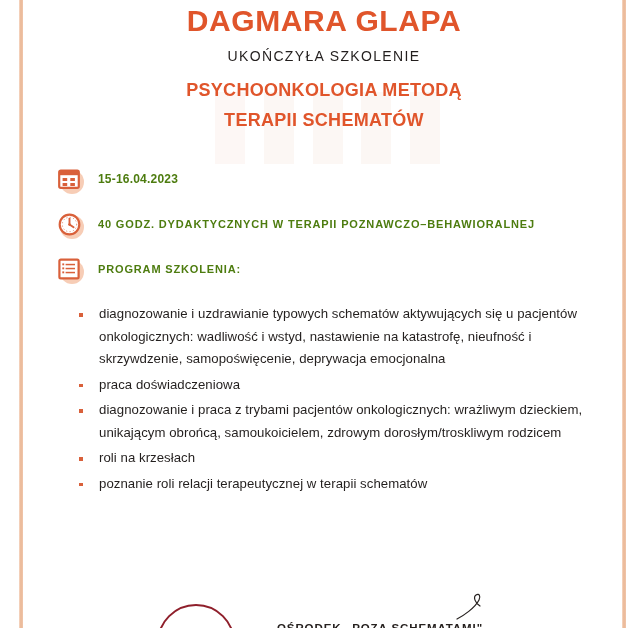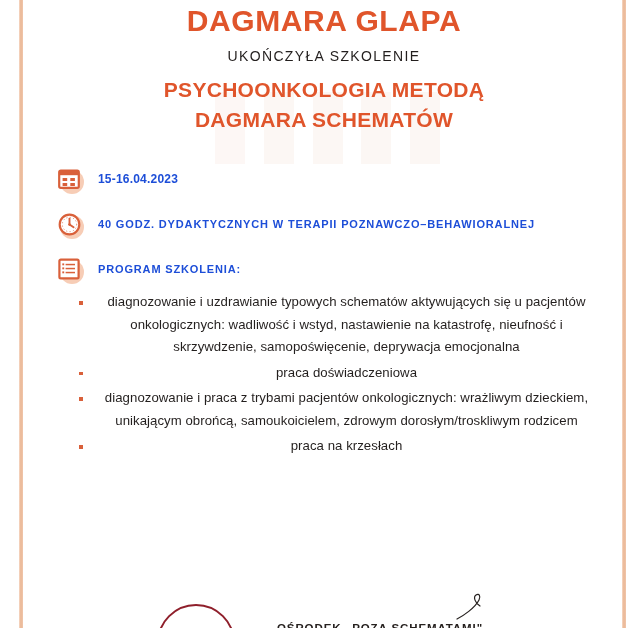--- a/index.html
+++ b/index.html
@@ -80,21 +80,21 @@
     font-size: 14px;
     line-height: 14px;
     letter-spacing: 1.35px;
     color: #231f1e;
     font-weight: 400;
   }
 
   .course-title {
     margin: 12px 0 0 0;
     text-align: center;
-    font-size: 21px;
+    font-size: 18px;
     line-height: 30px;
     font-weight: bold;
     letter-spacing: 0.3px;
     color: #e0552b;
   }
   .course-title .line { display: block; }
 
   
   .meta-rows { margin-top: 28px; }
 
@@ -129,31 +129,30 @@
     position: relative;
     z-index: 2;
     display: block;
   }
 
   .meta-text {
     font-size: 11px;
     line-height: 15px;
     font-weight: bold;
     letter-spacing: 0.85px;
-    color: #1d4ed8;
+    color: #4d7c0f;
     white-space: nowrap;
   }
   .meta-text.date { letter-spacing: 0.2px; font-size: 12px; }
 
   
   .program-list {
     list-style: none;
-    margin: 6px 0 0 0;
+    margin: 18px 0 0 0;
     padding: 0 0 0 22px;
-    text-align: center;
   }
   .program-list li {
     position: relative;
     padding-left: 23px;
     margin-bottom: 3px;
     font-size: 13.2px;
     line-height: 22.5px;
     color: #231f1e;
     letter-spacing: 0.05px;
   }
@@ -236,21 +235,21 @@
   </div>
 
   <div class="content">
 
     <h1 class="recipient-name">DAGMARA GLAPA</h1>
 
     <p class="completion-line">UKOŃCZYŁA SZKOLENIE</p>
 
     <h2 class="course-title">
       <span class="line">PSYCHOONKOLOGIA METODĄ</span>
-      <span class="line">DAGMARA SCHEMATÓW</span>
+      <span class="line">TERAPII SCHEMATÓW</span>
     </h2>
 
     <div class="meta-rows">
 
       <div class="meta-row">
         <span class="meta-icon">
           <span class="disc"></span>
           <svg width="22" height="22" viewBox="0 0 22 22">
             <rect x="1.2" y="2.6" width="19.6" height="17.2" rx="1.6" fill="#ffffff" stroke="#d9603a" stroke-width="2.2"></rect>
             <rect x="1.2" y="2.6" width="19.6" height="4.6" fill="#d9603a"></rect>
@@ -292,21 +291,22 @@
         </span>
         <span class="meta-text">PROGRAM SZKOLENIA:</span>
       </div>
 
     </div>
 
     <ul class="program-list">
       <li>diagnozowanie i uzdrawianie typowych schematów aktywujących się u pacjentów onkologicznych: wadliwość i wstyd, nastawienie na katastrofę, nieufność i skrzywdzenie, samopoświęcenie, deprywacja emocjonalna</li>
       <li>praca doświadczeniowa</li>
       <li>diagnozowanie i praca z trybami pacjentów onkologicznych: wrażliwym dzieckiem, unikającym obrońcą, samoukoicielem, zdrowym dorosłym/troskliwym rodzicem</li>
-      <li>praca na krzesłach</li>
+      <li>roli na krzesłach</li>
+      <li>poznanie roli relacji terapeutycznej w terapii schematów</li>
     </ul>
 
   </div>
 
   <div class="footer">
     <div class="logo-arc">
       <span class="ring"></span>
     </div>
     <div class="logo-text-block">
       <span class="logo-text">OŚRODEK „POZA SCHEMATAMI"</span>

